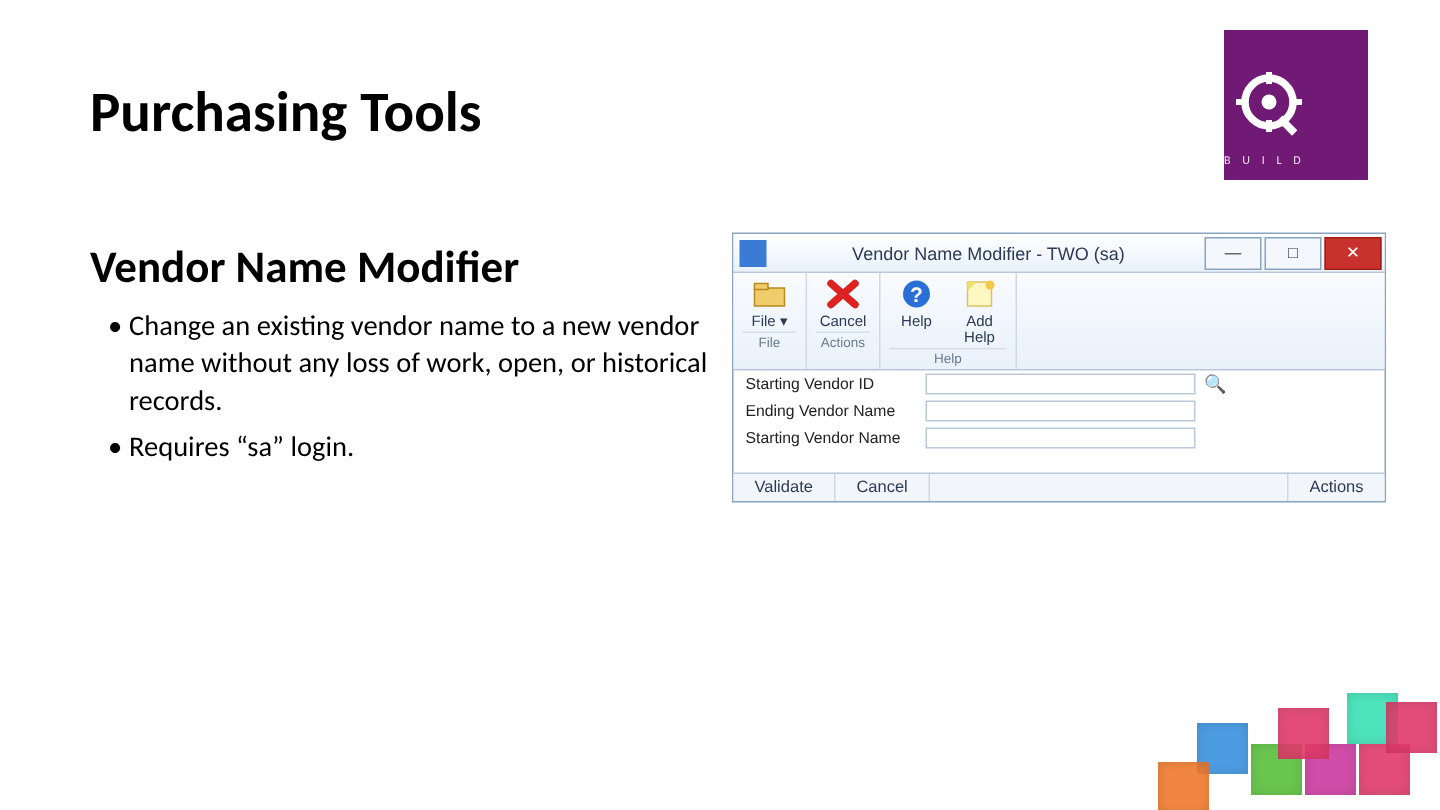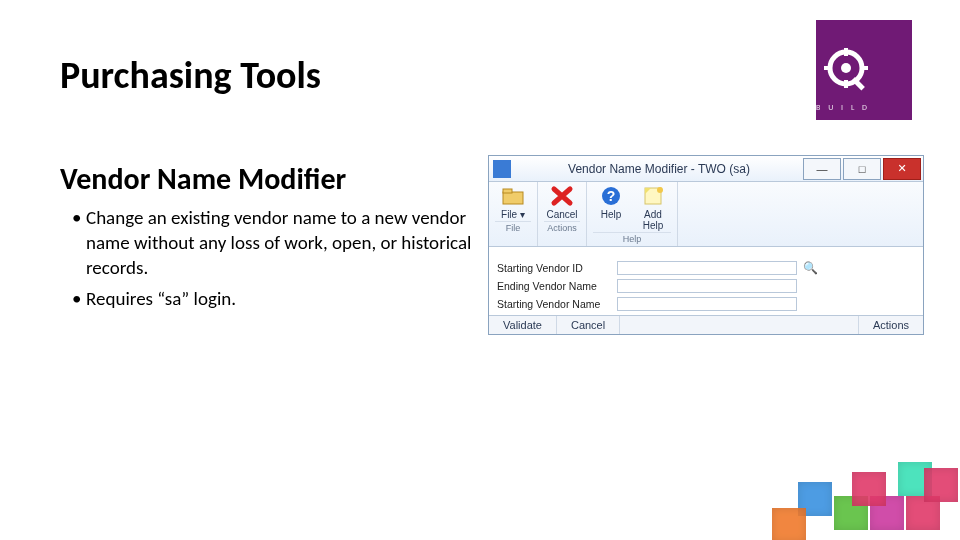--- a/index.html
+++ b/index.html
@@ -23,26 +23,26 @@
   .win-ctl{display:flex}
   .win-ctl div{width:38px;height:22px;border:1px solid #8aa3bf;margin:2px 2px 2px 0;display:flex;align-items:center;justify-content:center;font-size:11px;background:#f4f7fb}
   .win-ctl .close{background:#c9312c;color:#fff;border-color:#9e1f1a}
   .ribbon{display:flex;background:linear-gradient(#f9fbfe,#e9f1fb);border-bottom:1px solid #b9c8da}
   .rgroup{border-right:1px solid #cfd9e6;padding:2px 6px 0;text-align:center}
   .rbuttons{display:flex;gap:6px;align-items:flex-start}
   .rbtn{display:flex;flex-direction:column;align-items:center;width:36px;font-size:10px;line-height:1.1;color:#2b3a55}
   .rbtn .ico{width:28px;height:24px;display:flex;align-items:center;justify-content:center}
   .rbtn .lbl{margin-top:1px}
   .rgroup .caption{font-size:9px;color:#6b7a8f;margin:1px 0 2px;border-top:1px solid #d6dfeb;padding-top:1px}
-  .form{padding:12px 8px 2px}
+  .form{padding:0 8px 2px}
   .row{display:flex;align-items:center;height:18px}
   .row .lab{width:120px;font-size:10.5px;color:#222}
   .row .field{flex:0 0 180px;height:14px;border:1px solid #b9c8da;background:#fff}
   .row .mag{margin-left:6px;color:#7a8699;font-size:12px}
-  .actions{display:flex;border-top:1px solid #b9c8da;margin-top:0;background:#f2f5fa}
+  .actions{display:flex;border-top:1px solid #b9c8da;margin-top:12px;background:#f2f5fa}
   .actions .abtn{border-right:1px solid #cfd9e6;padding:3px 14px;font-size:11px;color:#2b3a55}
   .actions .spacer{flex:1}
   .actions .abtn.last{border-right:none;border-left:1px solid #cfd9e6}
   
   .deco{position:absolute;right:0;bottom:0;width:260px;height:120px}
   .sq{position:absolute;width:34px;height:34px}
 </style>
 </head>
 <body>
 

